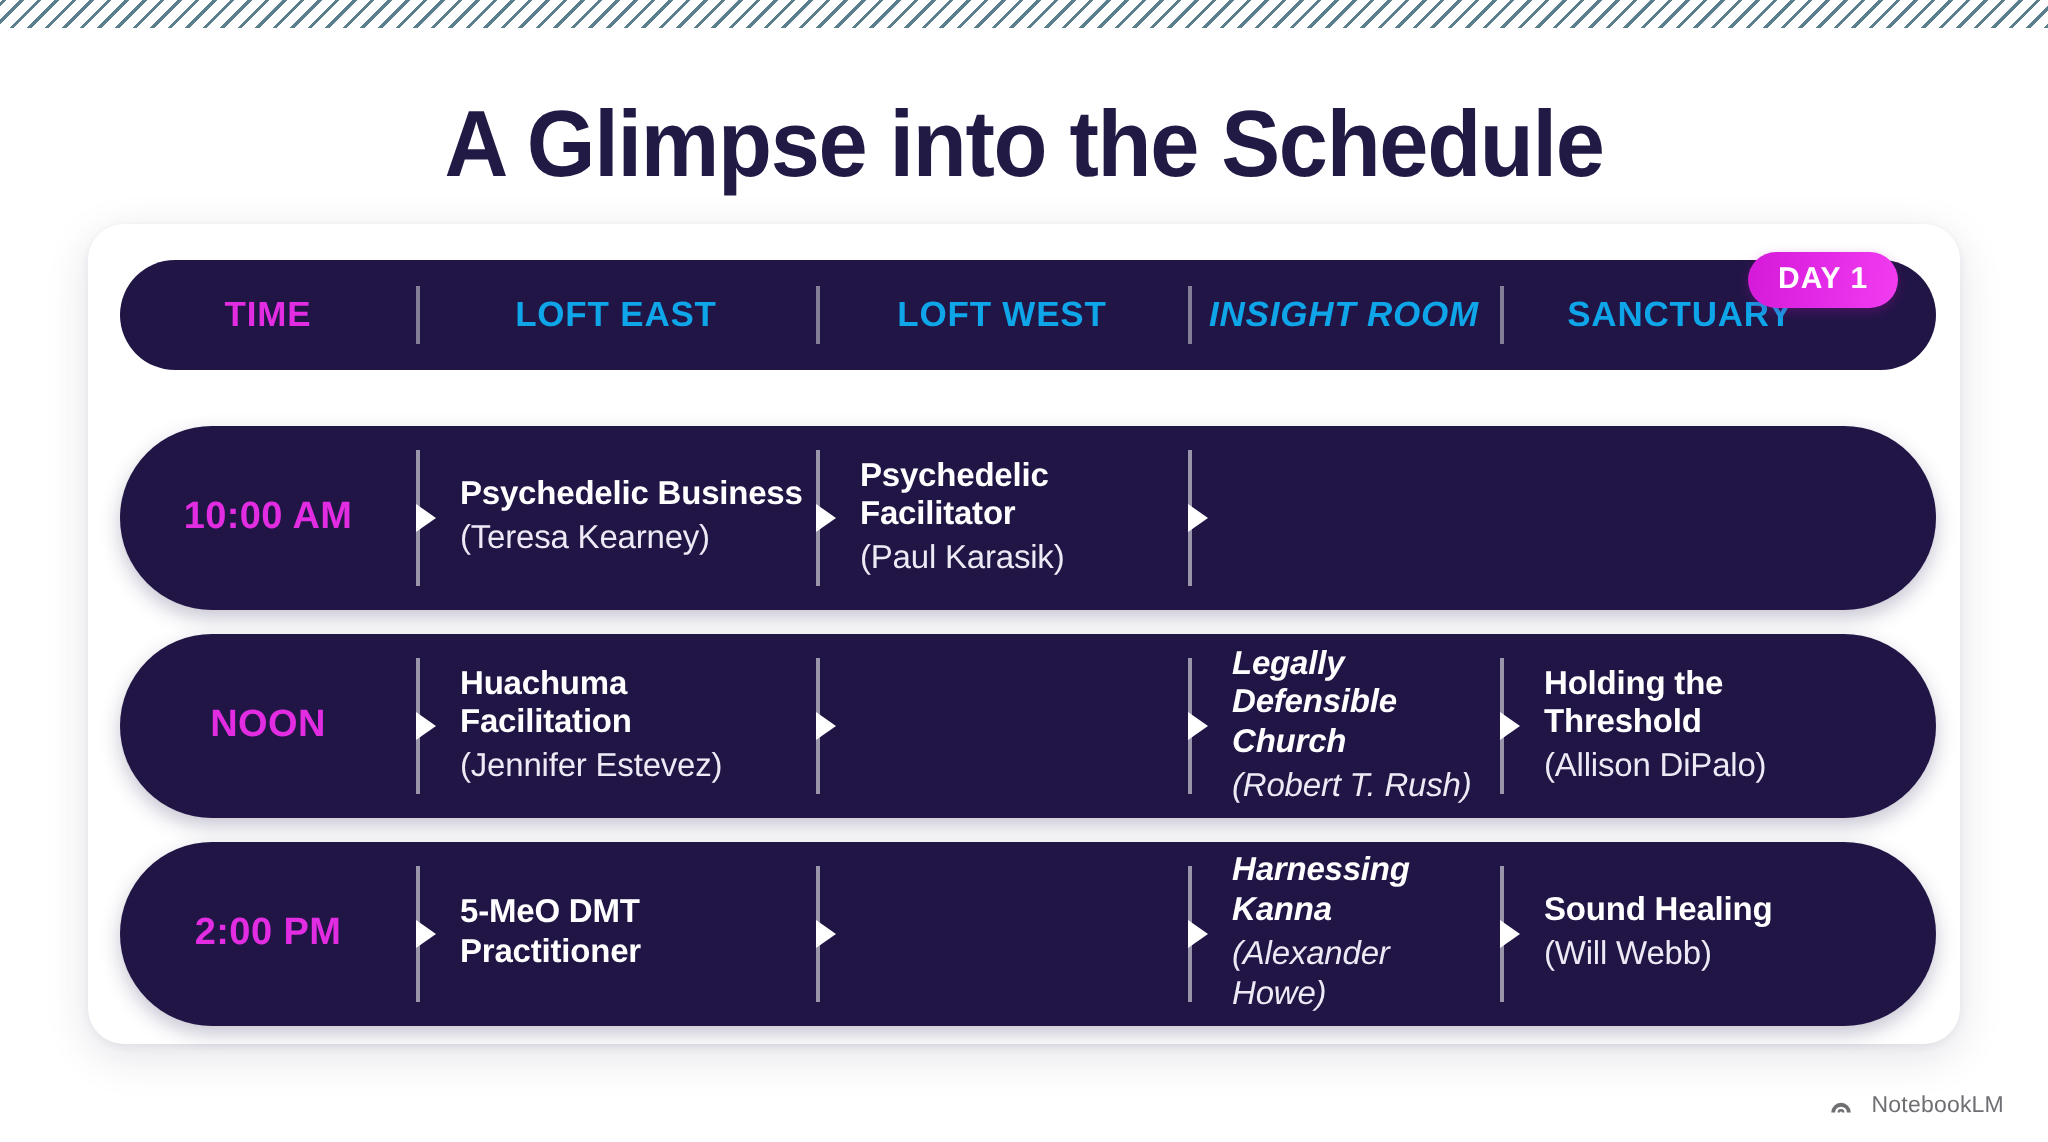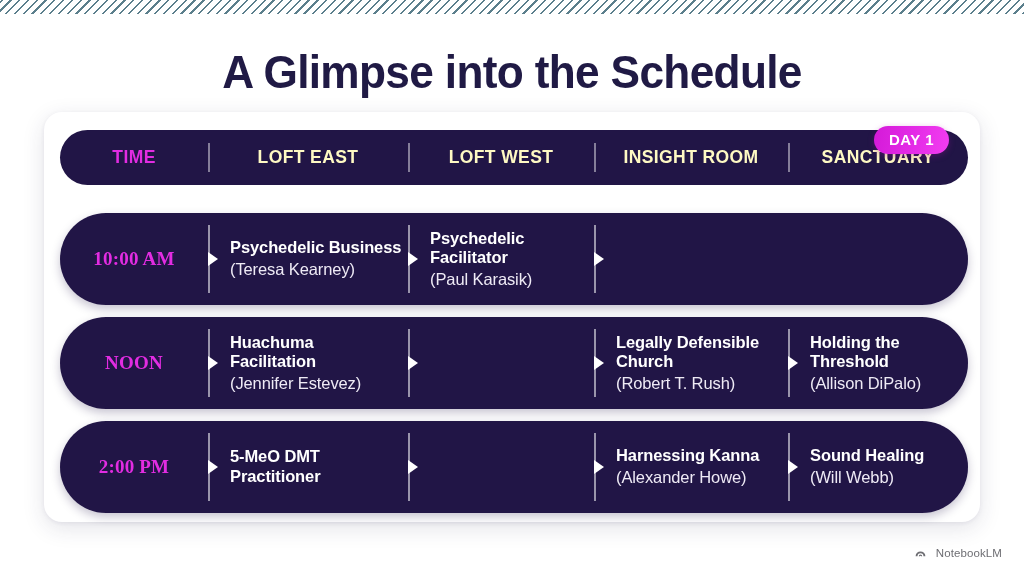--- a/index.html
+++ b/index.html
@@ -95,48 +95,47 @@
   .cell {
     position: relative;
     display: flex;
     flex-direction: column;
     justify-content: center;
   }
 
   .c-time   { width: 148px; }
   .c-loft-e { width: 200px; }
   .c-loft-w { width: 186px; border-radius: 13px; }
-  .c-insight{ width: 194px; }
+  .c-insight{ width: 156px; font-style: italic; }
   .c-sanct  { width: 180px; }
 
   
   #header-row .cell {
     align-items: center;
     font-size: 17.5px;
     font-weight: bold;
     letter-spacing: 0.4px;
-    color: #fef9c3;
+    color: #0ea5e9;
   }
   #header-row .c-time { color: #e22ce2; }
 
   
   #header-row .cell + .cell::before {
     content: "";
     position: absolute;
     left: 0;
     top: 13px;
     bottom: 13px;
     width: 1.6px;
     background: rgba(255,255,255,0.45);
   }
 
   
   .body-row .c-time {
     align-items: center;
-    font-family: Liberation Serif, serif;
   }
 
   .time-label {
     font-size: 19px;
     font-weight: bold;
     color: #e22ce2;
     letter-spacing: 0.2px;
   }
 
   .body-row .session {

